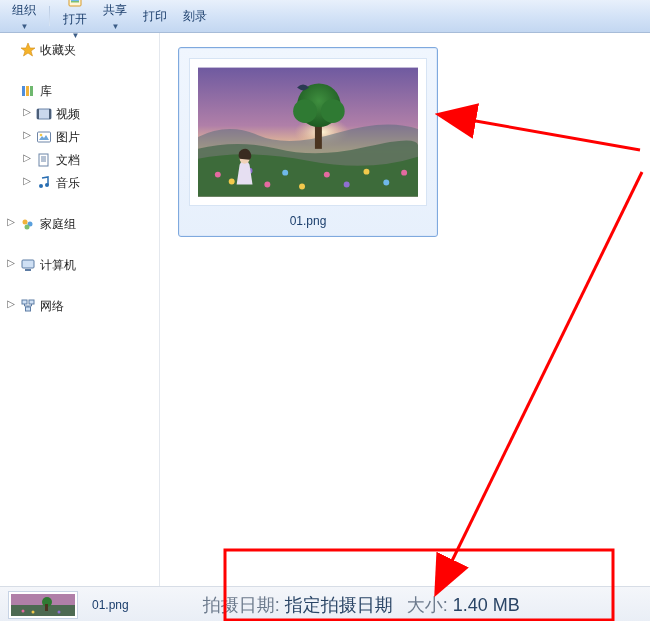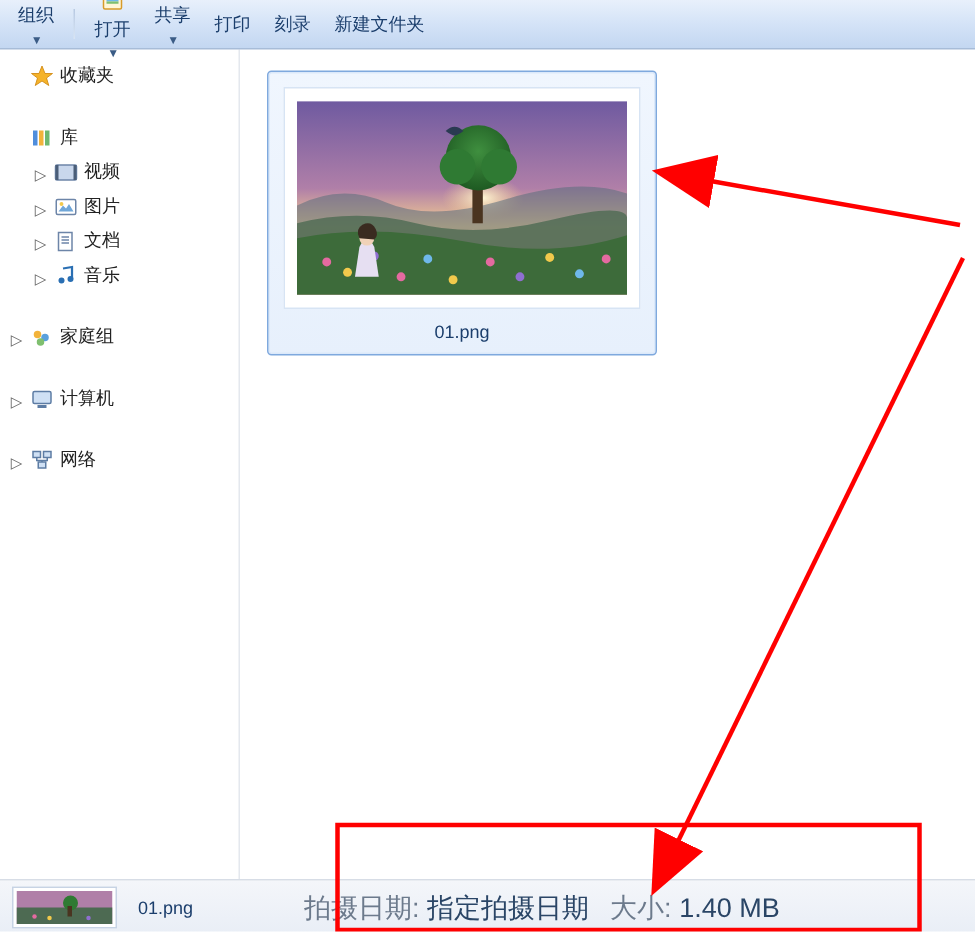--- a/index.html
+++ b/index.html
@@ -59,21 +59,21 @@
   }
   .sidebar {
     width: 160px;
     border-right: 1px solid #e4e8ee;
     padding-top: 6px;
     box-sizing: border-box;
     overflow:hidden;
   }
   .tree-item {
     display: flex;
-    align-items: flex-end;
+    align-items: flex-start;
     gap: 4px;
     padding: 3px 4px 3px 6px;
     color:#222;
   }
   .tree-item .arrow {
     width:10px;
     font-size:10px;
     color:#666;
     display:inline-block;
     text-align:center;
@@ -183,23 +183,20 @@
   </div>
   <div class="tb-item">
     <span>共享</span>
     <span class="drop">▼</span>
   </div>
   <div class="tb-item">
     <span>打印</span>
   </div>
   <div class="tb-item">
     <span>刻录</span>
-  </div>
-  <div class="tb-item">
-    <span>新建文件夹</span>
   </div>
 </div>
 
 <div class="main">
 
   <div class="sidebar">
 
     <div class="tree-group">
       <div class="tree-item">
         <span class="noarrow"></span>

